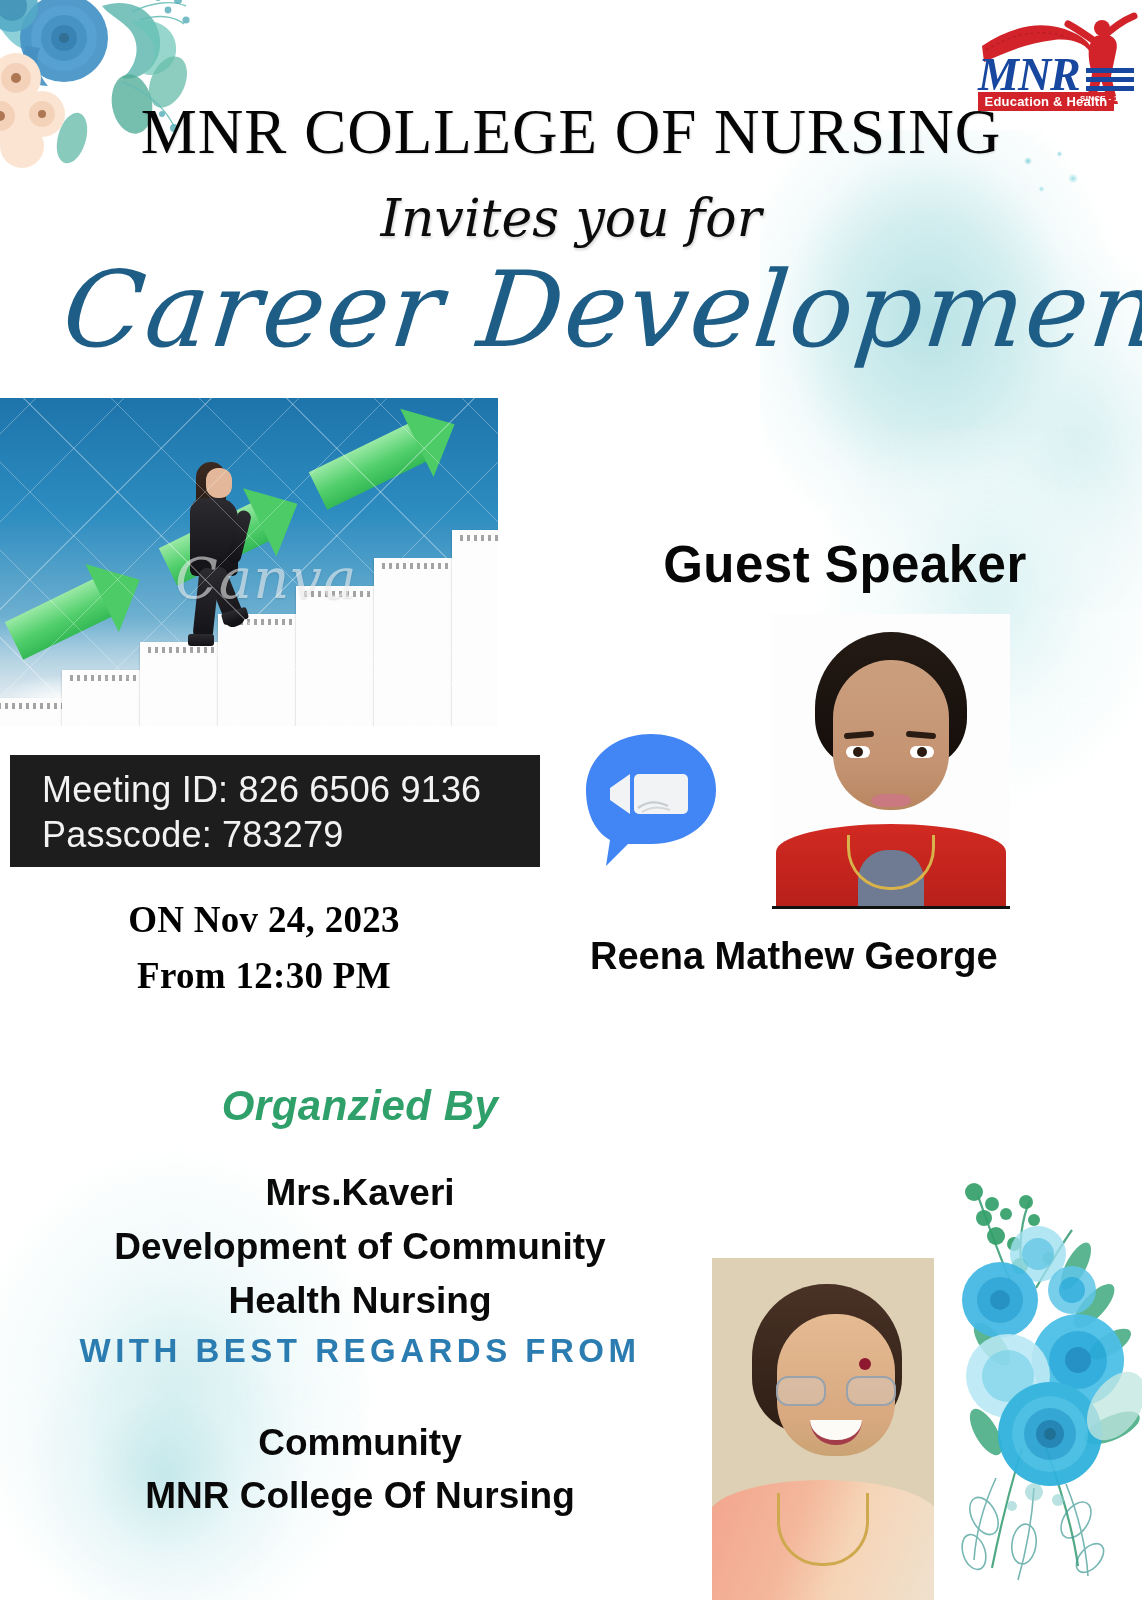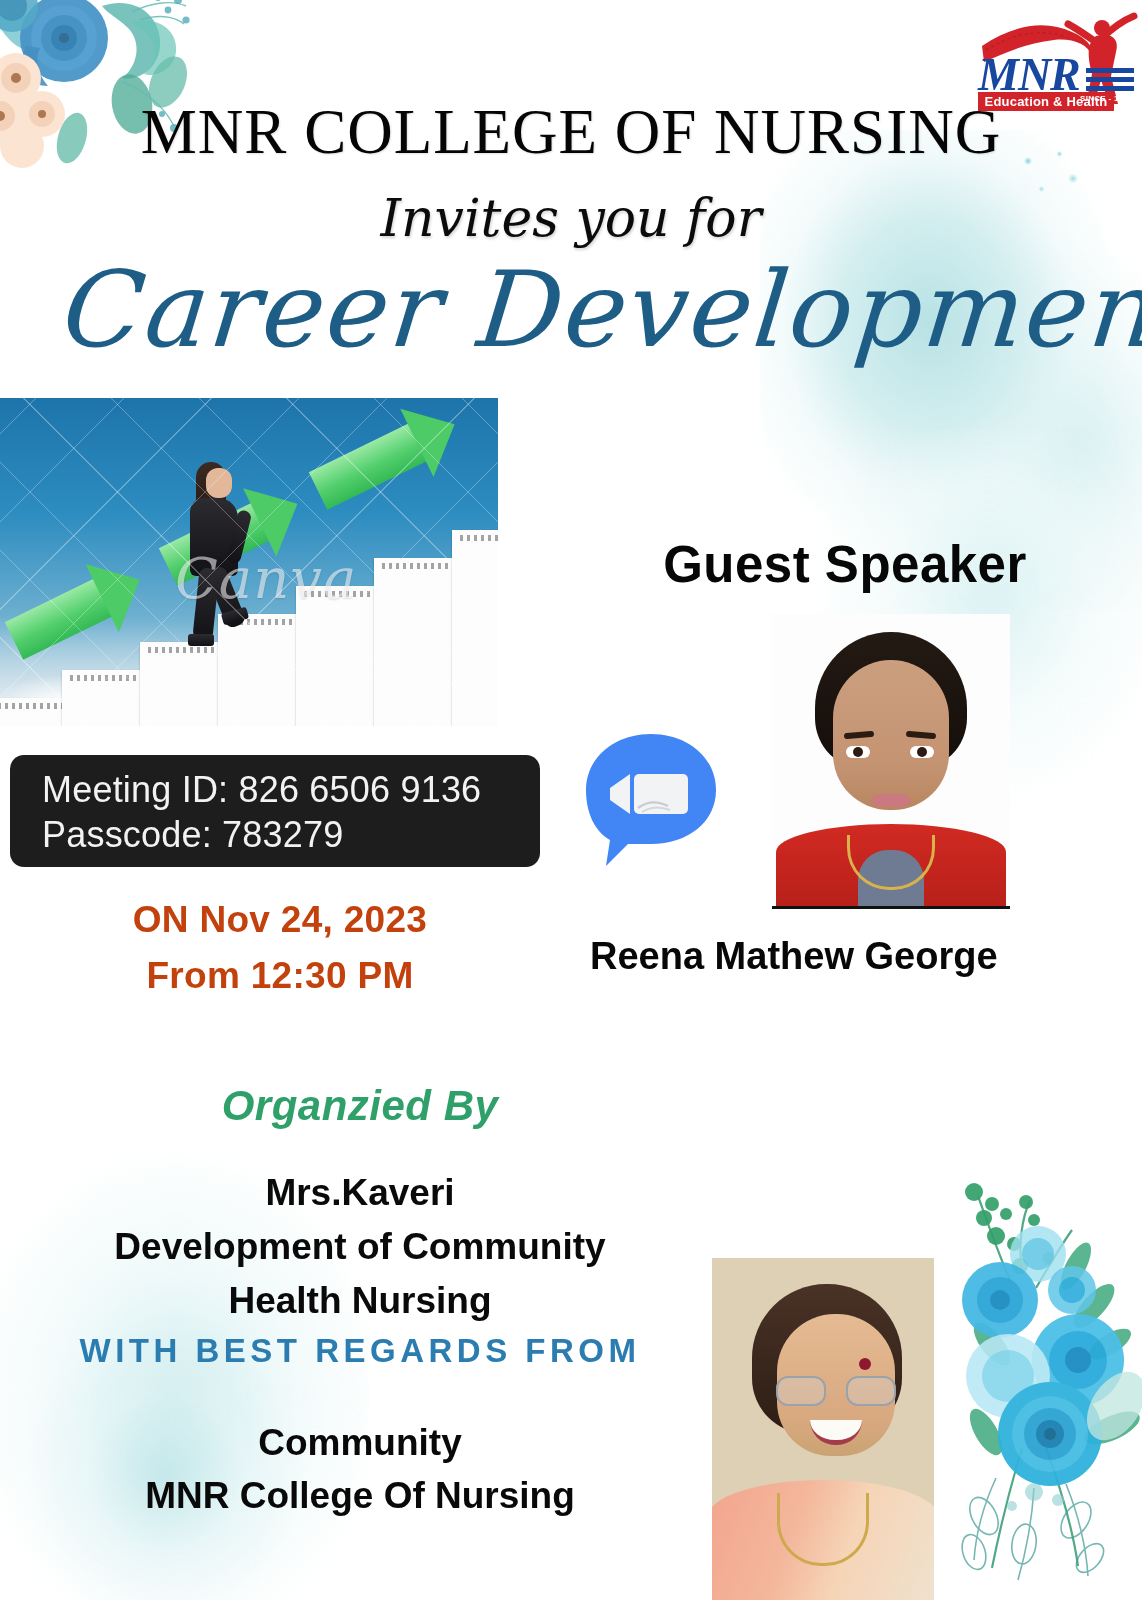--- a/index.html
+++ b/index.html
@@ -175,38 +175,38 @@
   }
 
   
   .meet-box {
     position: absolute;
     top: 755px; left: 10px;
     width: 530px; height: 112px;
     background: #1d1d1d;
     padding: 12px 0 0 32px;
     box-sizing: border-box;
-    border-radius: 14px;
   }
   .meet-line {
     color: #f2f2f2;
     font-size: 36px;
     line-height: 45px;
     letter-spacing: 0.2px;
   }
 
   .date-block {
     position: absolute;
-    top: 892px; left: 20px; width: 520px;
-    text-align: center;
-    color: #c2410c;
+    top: 892px; left: 4px; width: 520px;
+    text-align: center;
+    color: #000000;
     font-size: 37px;
     font-weight: bold;
     line-height: 56px;
     letter-spacing: 0.3px;
+    font-family: Liberation Serif, serif;
   }
 
   
   .guest-title {
     position: absolute;
     top: 535px; left: 610px; width: 470px;
     text-align: center;
     font-size: 51px;
     font-weight: bold;
     color: #070707;

